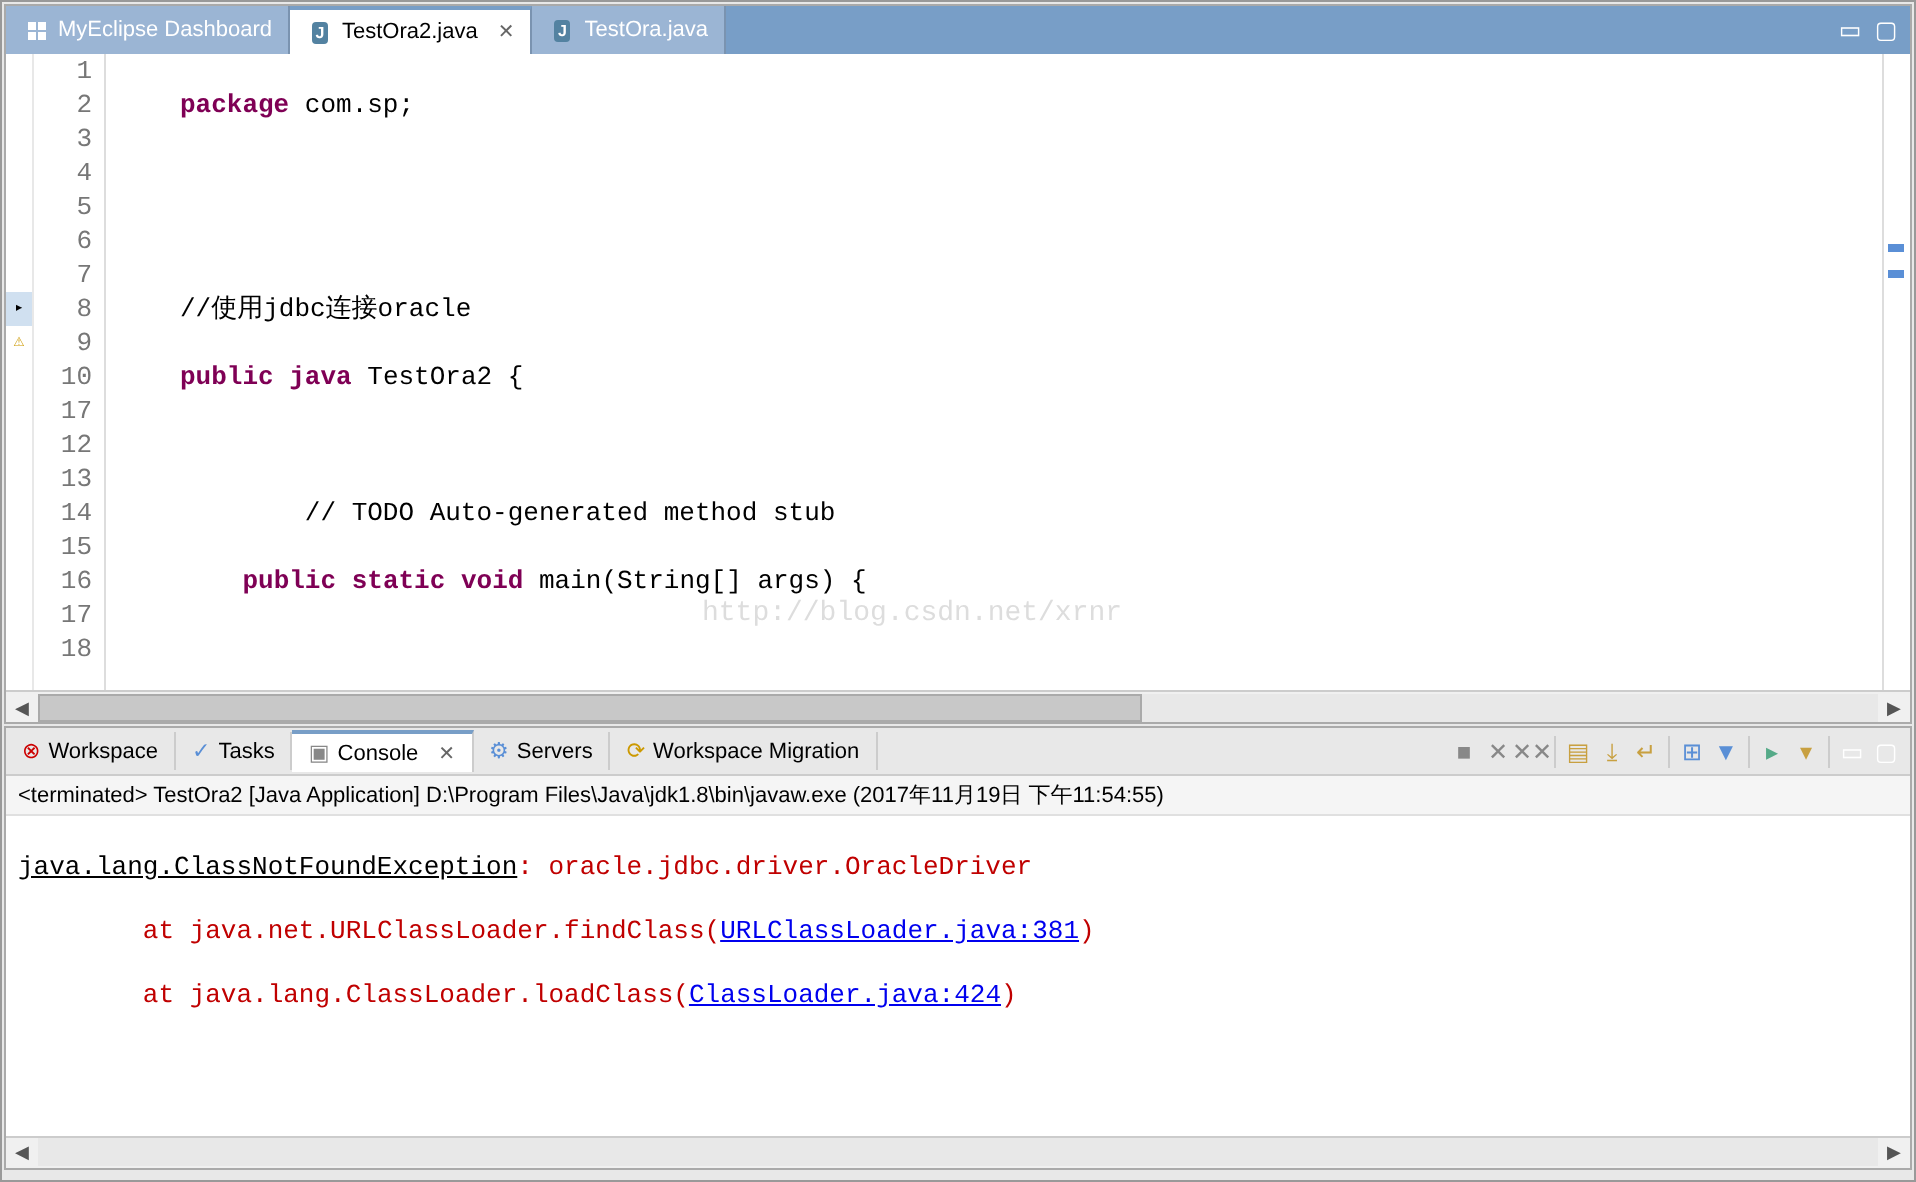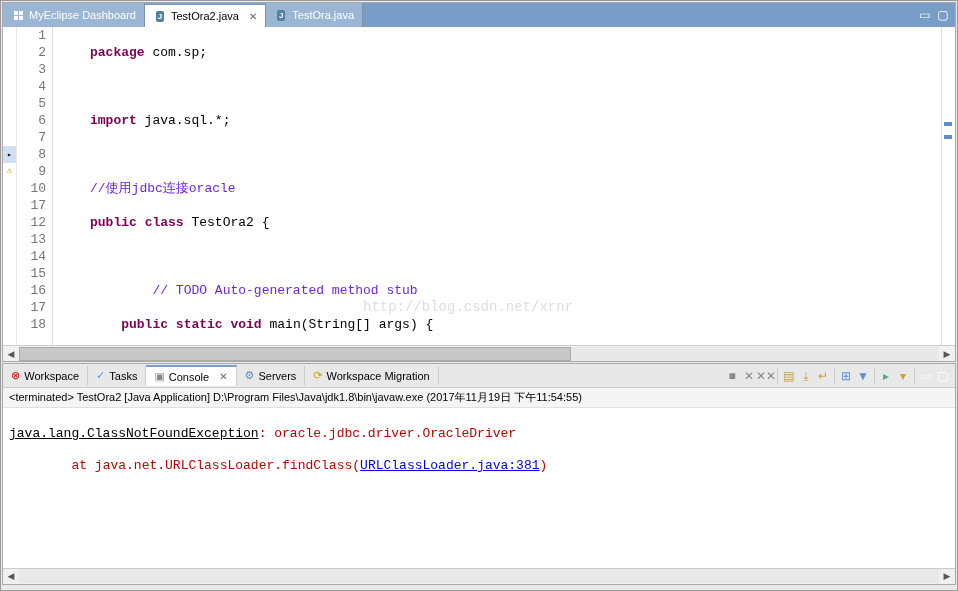--- a/index.html
+++ b/index.html
@@ -72,21 +72,21 @@
     }
     .marker-col {
       width: 14px;
       background: #fff;
       border-right: 1px solid #e8e8e8;
     }
     .marker { height: 17px; display: flex; align-items: center; justify-content: center; font-size: 9px; }
     .code-lines { flex: 1; padding-left: 4px; overflow: hidden; white-space: pre; }
     .code-line { height: 17px; margin-left: 33px; }
     .kw { color: #7f0055; font-weight: bold; }
-    .cm { color: #6d28d9; }
+    .cm { color: #000000; }
     .overview-ruler {
       width: 14px;
       background: #fff;
       border-left: 1px solid #ddd;
       position: relative;
     }
     .ov-mark { position: absolute; left: 2px; width: 8px; height: 4px; }
     .hscroll {
       height: 16px;
       background: #f0f0f0;
@@ -221,37 +221,36 @@
       <div>13</div>
         <div>14</div>
         <div>15</div>
       <div>16</div>
         <div>17</div>
         <div>18</div>
     </div>
     <div class="code-lines">
 <div class="code-line"><span class="kw">package</span><span> com.sp;</span></div>
 <div class="code-line"></div>
-<div class="code-line"><span class="kw">import</span><span> java.sql.*;</span></div>
 <div class="code-line"></div>
 <div class="code-line"><span class="cm">//使用jdbc连接oracle</span></div>
-<div class="code-line"><span class="kw">public</span> <span class="kw">class</span><span> TestOra2 {</span></div>
+<div class="code-line"><span class="kw">public</span> <span class="kw">java</span><span> TestOra2 {</span></div>
 <div class="code-line"></div>
 <div class="code-line">        <span class="cm">// TODO Auto-generated method stub</span></div>
 <div class="code-line">    <span class="kw">public</span> <span class="kw">static</span> <span class="kw">void</span><span> main(String[] args) {</span></div>
 
 
 
 
 
 
 
 
 
-      <div class="watermark" style="left:360px; top:272px;">http://blog.csdn.net/xrnr</div>
+      <div class="watermark" style="left:348px; top:272px;">http://blog.csdn.net/xrnr</div>
     </div>
     <div class="overview-ruler">
       <div class="ov-mark" style="top:30%;background:#5a8fd6;"></div>
       <div class="ov-mark" style="top:34%;background:#5a8fd6;"></div>
     </div>
   </div>
   <div class="hscroll">
     <div class="hscroll-btn">◀</div>
     <div class="hscroll-track">
         <div class="hscroll-thumb"></div>
@@ -299,20 +298,21 @@
       <div class="toolbar-btn" style="color:#c8a040;">▾</div>
       <div class="sep"></div>
       <div class="toolbar-btn">▭</div>
       <div class="toolbar-btn">▢</div>
     </div>
   </div>
   <div class="console-header">&lt;terminated&gt; TestOra2 [Java Application] D:\Program Files\Java\jdk1.8\bin\javaw.exe (2017年11月19日 下午11:54:55)</div>
   <div class="console-body">
 <div><span class="exc-link">java.lang.ClassNotFoundException</span><span class="err">: oracle.jdbc.driver.OracleDriver</span></div>
 <div class="err">        <span>at </span><span>java.net.URLClassLoader.findClass(</span><span class="link">URLClassLoader.java:381</span><span>)</span></div>
+<div class="err">        <span>at </span><span>java.lang.ClassLoader.loadClass(</span><span class="link">ClassLoader.java:424</span><span>)</span></div>
 
 
 
   </div>
   <div class="bscroll">
     <div class="hscroll-btn">◀</div>
     <div class="hscroll-track"></div>
     <div class="hscroll-btn">▶</div>
   </div>
 </div>

